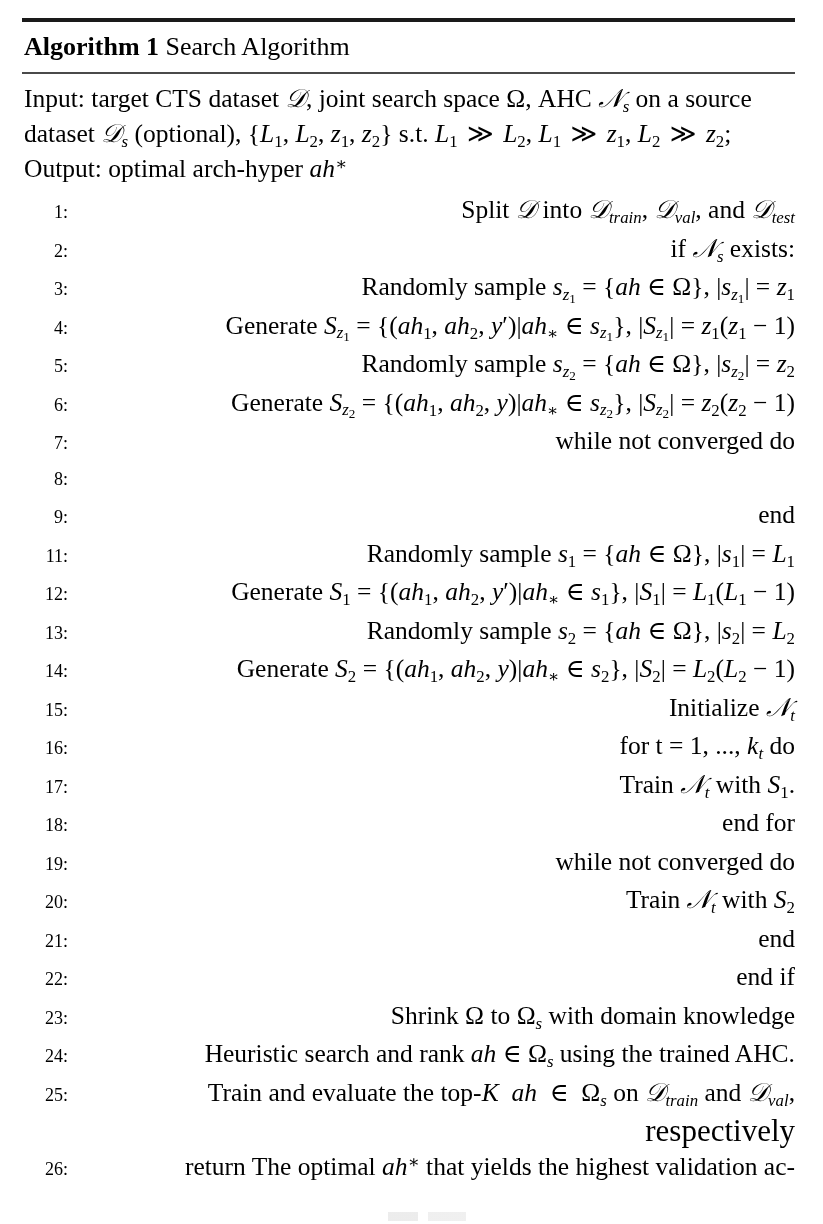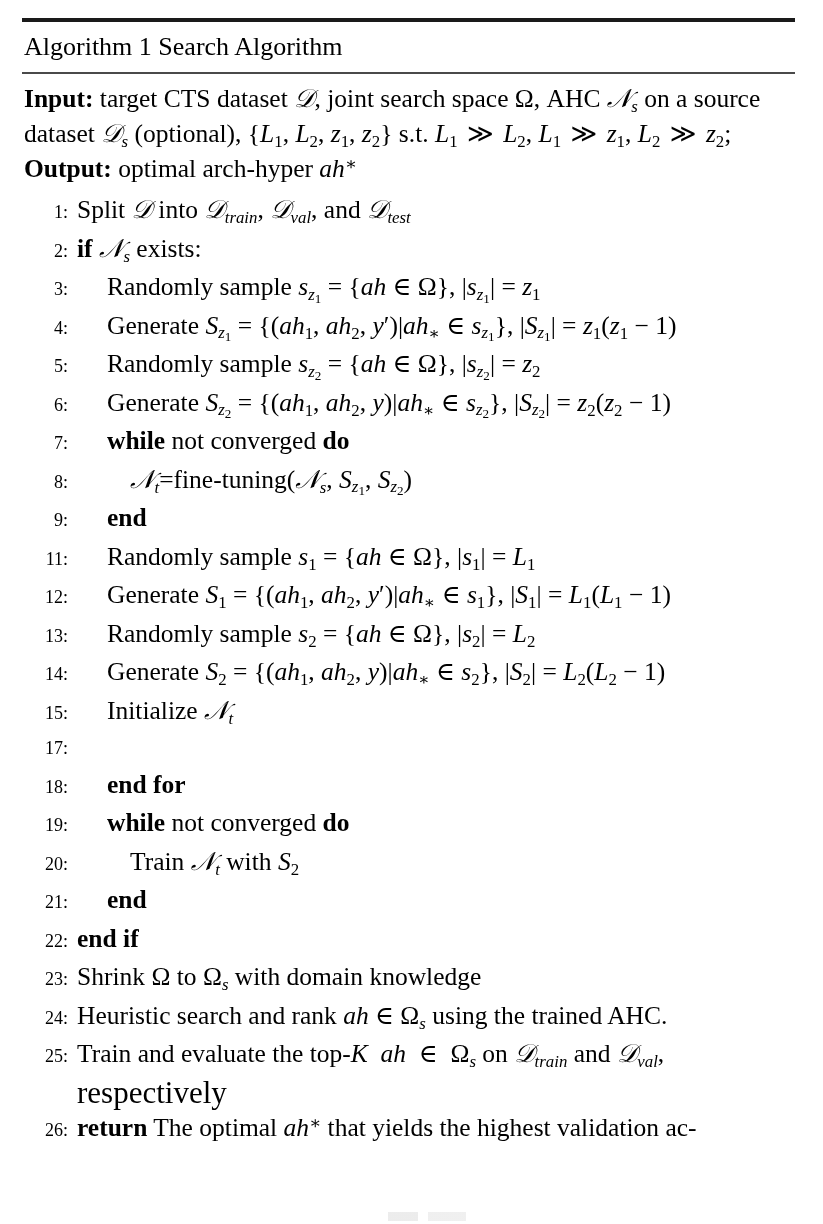--- a/index.html
+++ b/index.html
@@ -33,21 +33,21 @@
     margin: 0;
   }
 
   .algo-title {
     font-size: 26px;
     line-height: 38px;
     padding: 6px 2px 6px 2px;
     white-space: nowrap;
   }
   .algo-title .kw {
-    font-weight: normal;
+    font-weight: bold;
   }
 
   .io-block {
     padding: 7px 2px 2px 2px;
   }
   .io-line {
     font-size: 25.5px;
     line-height: 35px;
     text-align: left;
   }
@@ -66,34 +66,35 @@
     flex: 0 0 46px;
     text-align: right;
     font-size: 18px;
     padding-right: 9px;
     letter-spacing: 0;
     line-height: 35.5px;
   }
   .step-body {
     flex: 1 1 auto;
     min-width: 0;
+    text-align: right;
   }
 
   .ind-0 { padding-left: 0px; }
   .ind-1 { padding-left: 30px; }
   .ind-2 { padding-left: 53px; }
 
   .cont {
     display: flex;
     font-size: 31px;
     line-height: 35.5px;
   }
   .cont .step-num { visibility: hidden; }
 
-  .kw { font-weight: bold; }
+  .kw { font-weight: normal; }
 
   i, .mi {
     font-family: "Liberation Serif", "DejaVu Serif", serif;
     font-style: italic;
   }
   .cal {
     font-style: italic;
     font-family: "DejaVu Serif", "Liberation Serif", serif;
   }
   sub {
@@ -182,21 +183,20 @@
       <span class="step-body ind-1">Generate <i>S</i><sub><i>z</i><sub>2</sub></sub> = {(<i>ah</i><sub>1</sub>,&nbsp;<i>ah</i><sub>2</sub>,&nbsp;<i>y</i>)|<i>ah</i><sub>∗</sub> ∈ <i>s</i><sub><i>z</i><sub>2</sub></sub>}, |<i>S</i><sub><i>z</i><sub>2</sub></sub>| = <i>z</i><sub>2</sub>(<i>z</i><sub>2</sub> − 1)</span>
     </div>
 
     <div class="step">
       <span class="step-num">7:</span>
       <span class="step-body ind-1"><span class="kw">while</span> not converged <span class="kw">do</span></span>
     </div>
 
     <div class="step">
       <span class="step-num">8:</span>
-      <span class="step-body ind-2"><span class="cal">𝒩</span><sub><i>t</i></sub>=fine-tuning(<span class="cal">𝒩</span><sub><i>s</i></sub>,&nbsp;<i>S</i><sub><i>z</i><sub>1</sub></sub>,&nbsp;<i>S</i><sub><i>z</i><sub>2</sub></sub>)</span>
     </div>
 
     <div class="step">
       <span class="step-num">9:</span>
       <span class="step-body ind-1"><span class="kw">end</span></span>
     </div>
 
 
     <div class="step">
       <span class="step-num">11:</span>
@@ -216,23 +216,28 @@
     <div class="step">
       <span class="step-num">14:</span>
       <span class="step-body ind-1">Generate <i>S</i><sub>2</sub> = {(<i>ah</i><sub>1</sub>,&nbsp;<i>ah</i><sub>2</sub>,&nbsp;<i>y</i>)|<i>ah</i><sub>∗</sub> ∈ <i>s</i><sub>2</sub>}, |<i>S</i><sub>2</sub>| = <i>L</i><sub>2</sub>(<i>L</i><sub>2</sub> − 1)</span>
     </div>
 
     <div class="step">
       <span class="step-num">15:</span>
       <span class="step-body ind-1">Initialize <span class="cal">𝒩</span><sub><i>t</i></sub></span>
     </div>
 
+    <div class="step">
+      <span class="step-num">16:</span>
+      <span class="step-body ind-1"><span class="kw">for</span> t = 1, ..., <i>k</i><sub><i>t</i></sub> <span class="kw">do</span></span>
+    </div>
 
     <div class="step">
       <span class="step-num">17:</span>
+      <span class="step-body ind-2">Train <span class="cal">𝒩</span><sub><i>t</i></sub> with <i>S</i><sub>1</sub>.</span>
     </div>
 
     <div class="step">
       <span class="step-num">18:</span>
       <span class="step-body ind-1"><span class="kw">end for</span></span>
     </div>
 
     <div class="step">
       <span class="step-num">19:</span>
       <span class="step-body ind-1"><span class="kw">while</span> not converged <span class="kw">do</span></span>

